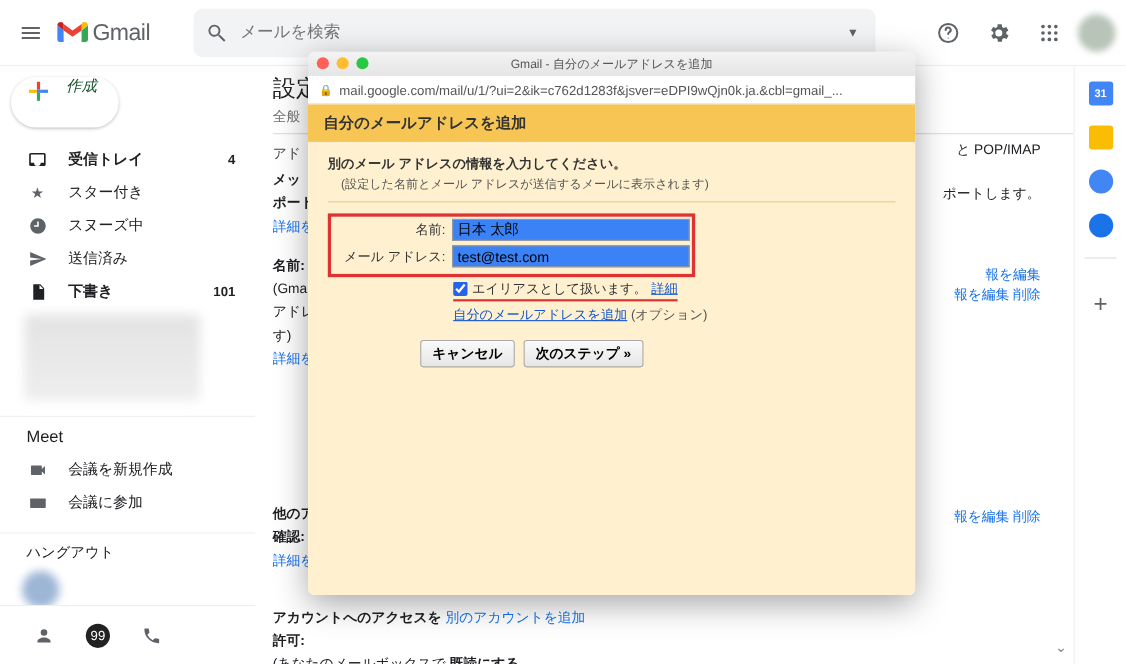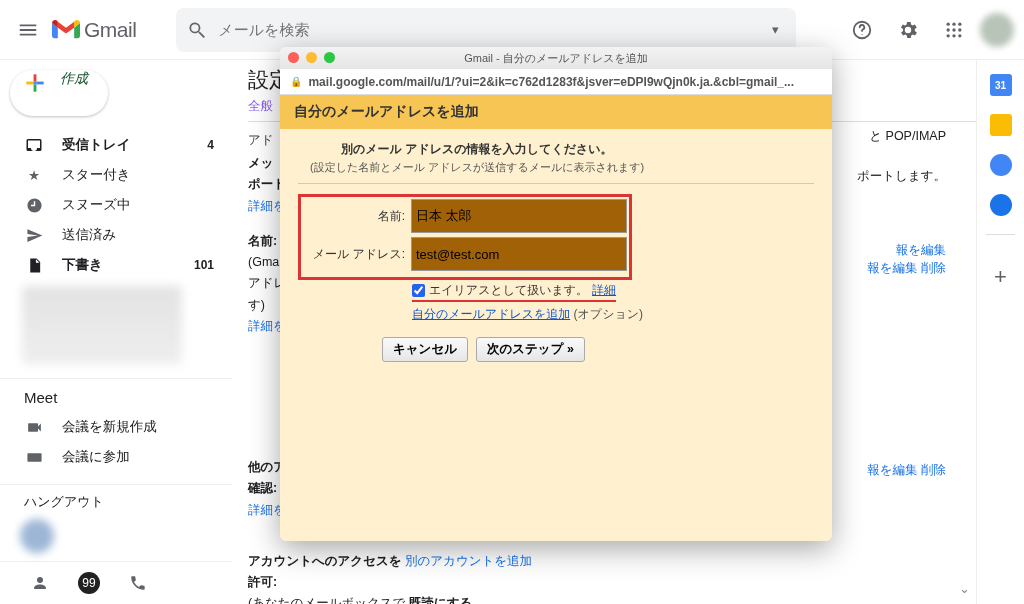--- a/index.html
+++ b/index.html
@@ -32,29 +32,29 @@
   .nav-item .ncount { font-size: 12px; color: #5f6368; }
   .nav-item.bold .nlabel, .nav-item.bold .ncount, .nav-item.bold .nicon { font-weight: 700; color: #202124; }
   .blurred-block { margin: 6px 0 0 22px; height: 78px; width: 160px; background: linear-gradient(#e3e3e3,#eee); filter: blur(5px); border-radius: 4px; }
   .meet-section { margin-top: 14px; padding-top: 10px; border-top: 1px solid #eee; }
   .meet-title { padding-left: 24px; font-size: 15px; font-weight: 500; margin-bottom: 6px; }
   .hangout-section { margin-top: 12px; padding-top: 8px; border-top: 1px solid #eee; }
   .hangout-title { padding-left: 24px; font-size: 13px; margin-bottom: 8px; }
   .hangout-blur { margin-left: 20px; width: 34px; height: 34px; border-radius: 50%; background: #9db6d6; filter: blur(4px); }
   .chat-empty { font-size: 11px; color: #888; text-align: center; margin-top: 12px; line-height: 1.4; }
   .chat-empty .newchat { color: #1a73e8; }
-  .bottom-bar { height: 43px; border-top: 1px solid #eee; display: flex; align-items: center; justify-content: flex-start; gap: 28px; padding-left: 30px; position: absolute; bottom: 0; left: 0; right: 0; background:#fff; }
+  .bottom-bar { height: 54px; border-top: 1px solid #eee; display: flex; align-items: center; justify-content: flex-start; gap: 28px; padding-left: 30px; position: absolute; bottom: 0; left: 0; right: 0; background:#fff; }
   .bbicon { width:20px; height:20px; color:#5f6368; display:flex;align-items:center;justify-content:center; cursor:pointer; }
 
   
   .main { flex: 1; padding: 6px 0 0 16px; position: relative; overflow: hidden; }
   .settings-title { font-size: 21px; margin-bottom: 4px; }
   .tabs-row { font-size: 12.5px; color: #1a73e8; border-bottom: 1px solid #ddd; padding-bottom: 6px; margin-bottom: 6px; }
   .tabs-row .tab { display: inline-block; margin-right: 8px; cursor: pointer; }
-  .tabs-row .plain { color: #8b5cf6; text-align: center; }
+  .tabs-row .plain { color: #737373; text-align: center; }
   .subheading { font-size: 12.5px; color: #444; margin-top: 10px; }
   .settings-body { font-size: 12.5px; color: #202124; line-height: 1.7; margin-top: 4px; }
   .link { color: #1a73e8; cursor: pointer; }
   .settings-right-links { position: absolute; right: 30px; font-size: 12.5px; color: #1a73e8; }
   .srl1 { top: 170px; } .srl2 { top: 188px; } .srl3 { top: 400px; }
   .pop-row { position:absolute; right:30px; top:68px; font-size:12.5px; }
   .scroll-chevron { position:absolute; right: 6px; bottom: 8px; color:#888; }
 
   
   .side-panel { width: 48px; border-left: 1px solid #eee; display: flex; flex-direction: column; align-items: center; padding-top: 14px; gap: 18px; }
@@ -64,26 +64,26 @@
   .dialog { position: absolute; left: 280px; top: 47px; width: 552px; height: 494px; box-shadow: 0 8px 30px rgba(0,0,0,0.35); border-radius: 6px; overflow: hidden; background: #f7f7f7; }
   .mac-titlebar { height: 22px; background: linear-gradient(#f3f3f3,#e5e5e5); display:flex; align-items:center; justify-content:center; font-size:11px; color:#555; position:relative; }
   .traffic { position:absolute; left:8px; top:5px; display:flex; gap:7px; }
   .tlight { width:11px; height:11px; border-radius:50%; }
   .red{background:#ff5f57;} .yellow{background:#febc2e;} .green{background:#28c840;}
   .url-row { height: 26px; background: #fff; display:flex; align-items:center; padding: 0 10px; font-size:12px; color:#555; border-bottom:1px solid #ddd; gap:6px; }
   .lock { font-size:10px; }
   .dialog-body { background: #fff1cf; height: calc(100% - 48px); }
   .dialog-header { background: #f6c553; height: 34px; display:flex; align-items:center; padding-left:14px; font-weight:700; font-size:14px; color:#333; }
   .dialog-inner { padding: 12px 18px; font-size: 12px; color: #333; }
-  .info-line { font-weight: 700; margin-bottom: 2px; margin-left: 43px; }
+  .info-line { font-weight: 700; margin-bottom: 2px; }
   .info-sub { font-size: 11px; color: #555; padding-left: 12px; margin-bottom: 8px; }
   .form-table { margin-top: 6px; }
   .form-row { display:flex; align-items:center; margin-bottom: 4px; }
   .form-label { width: 108px; text-align: right; padding-right: 6px; font-size:12px; }
-  .text-input { width: 216px; height: 34px; border: 1px solid #999; background: #a16207; font-size: 13px; padding: 0 4px; }
+  .text-input { width: 216px; height: 20px; border: 1px solid #999; background: #3b82f6; font-size: 13px; padding: 0 4px; }
   .highlight-box { border: 3px solid #d33; padding: 2px; display:inline-block; }
   .alias-row { margin-left: 114px; margin-top: 2px; display:flex; align-items:center; gap:4px; font-size:12px; border-bottom: 2px solid #d33; padding-bottom: 1px; width: fit-content; }
   .alias-row input[type=checkbox]{ accent-color: #2563eb; }
   .reply-row { margin-left: 114px; margin-top: 4px; font-size: 12px; }
   .dlg-buttons { margin-top: 14px; margin-left: 84px; display:flex; gap: 8px; }
   .dlg-btn { background: linear-gradient(#fafafa,#e6e6e6); border:1px solid #aaa; border-radius:3px; padding: 3px 10px; font-size:12.5px; cursor:pointer; font-weight:700; }
 
   hr.thin { border:none; border-top:1px solid #e5ca8c; margin: 6px 0 10px 0; }
 </style>
 </head>
@@ -307,21 +307,21 @@
   <div class="mac-titlebar">
     <div class="traffic">
       <div class="tlight red"></div>
       <div class="tlight yellow"></div>
       <div class="tlight green"></div>
     </div>
     <span>Gmail - 自分のメールアドレスを追加</span>
   </div>
   <div class="url-row">
     <span class="lock">🔒</span>
-    <span style="overflow:hidden;text-overflow:ellipsis;white-space:nowrap;font-weight:bold;">mail.google.com/mail/u/1/?ui=2&amp;ik=c762d1283f&amp;jsver=eDPI9wQjn0k.ja.&amp;cbl=gmail_...</span>
+    <span style="overflow:hidden;text-overflow:ellipsis;white-space:nowrap;">mail.google.com/mail/u/1/?ui=2&amp;ik=c762d1283f&amp;jsver=eDPI9wQjn0k.ja.&amp;cbl=gmail_...</span>
   </div>
   <div class="dialog-body">
     <div class="dialog-header">自分のメールアドレスを追加</div>
     <div class="dialog-inner">
       <div class="info-line">別のメール アドレスの情報を入力してください。</div>
       <div class="info-sub">(設定した名前とメール アドレスが送信するメールに表示されます)</div>
       <hr class="thin">
       <div class="form-table">
         <span class="highlight-box">
           <div class="form-row">

